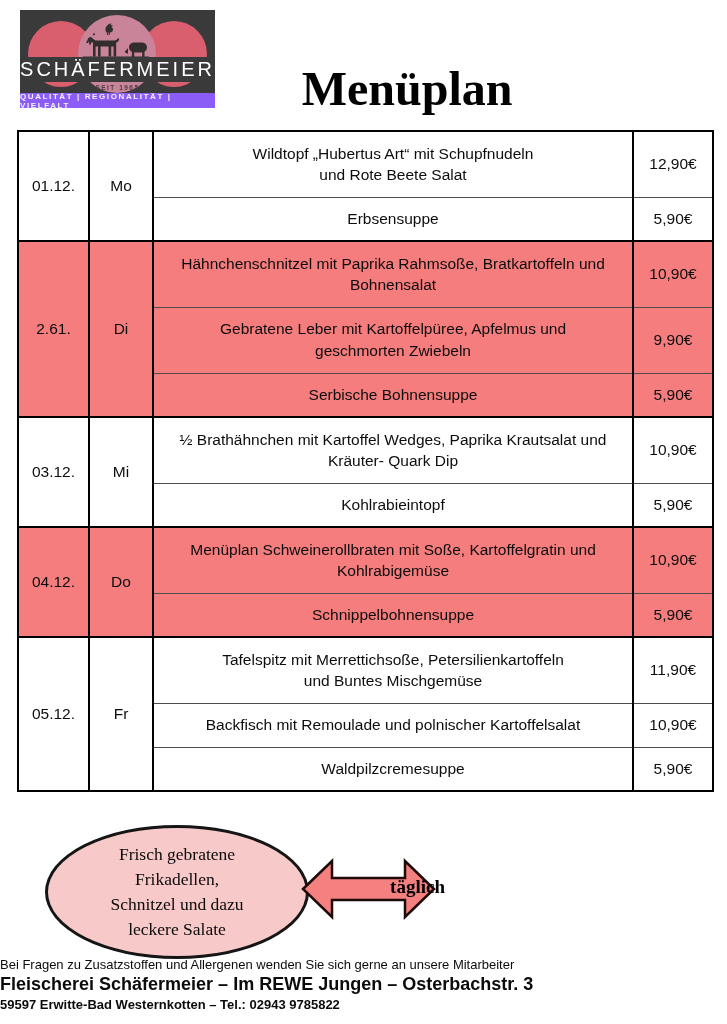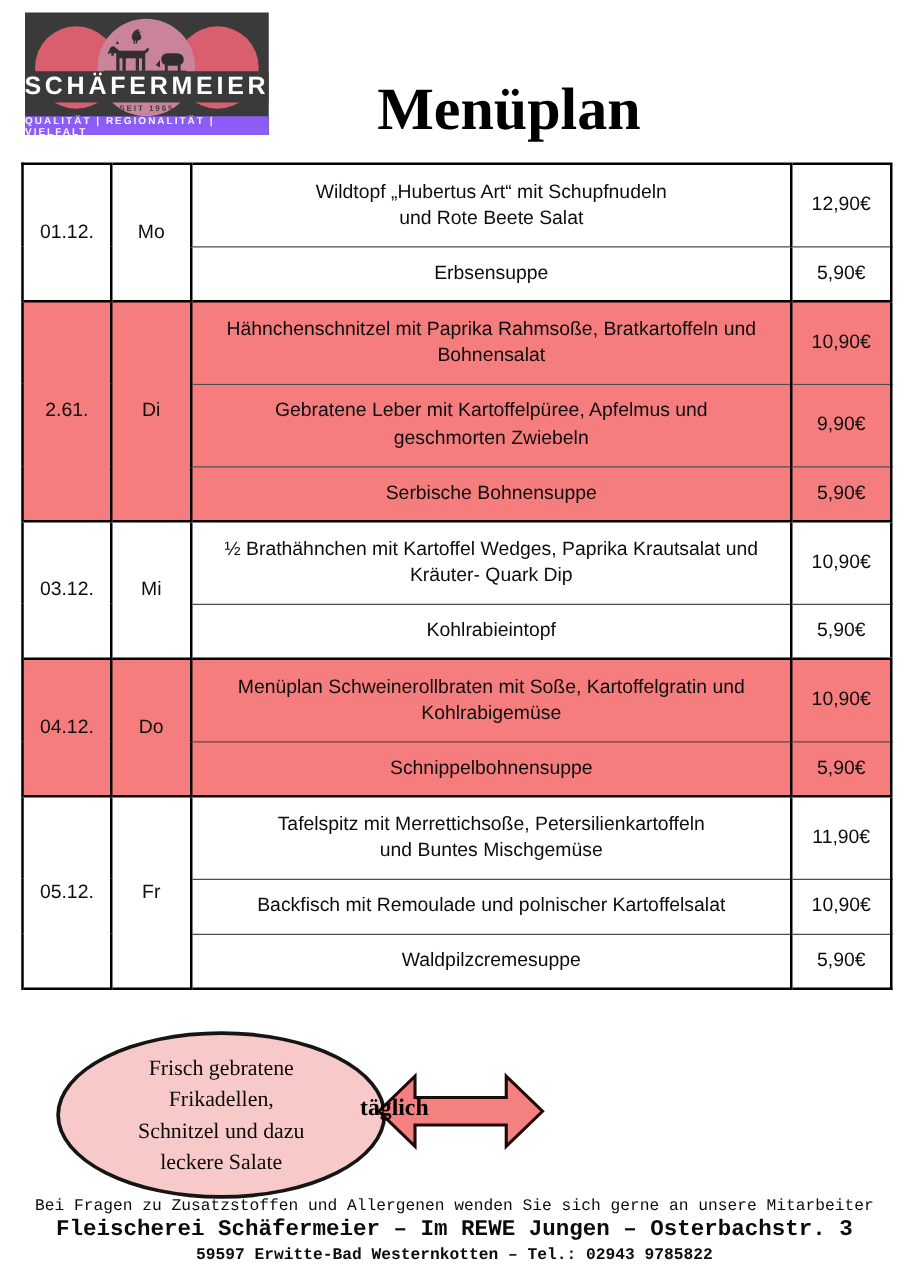--- a/index.html
+++ b/index.html
@@ -16,21 +16,21 @@
   }
   .logo .circle{position:absolute;border-radius:50%;}
   .logo .circle.side{width:66px;height:66px;top:11px;background:#d95f6f;}
   .logo .circle.left{left:8px;}
   .logo .circle.right{right:8px;}
   .logo .circle.center{width:78px;height:78px;left:58px;top:5px;background:#c9849a;}
   .logo .animals{position:absolute;left:61px;top:11px;}
   .brand-band{
     position:absolute;left:0;right:0;top:47px;height:25px;background:#3b3a3a;
     display:flex;align-items:center;justify-content:center;
-    color:#fff;font-size:20px;letter-spacing:3px;font-weight:700;
+    color:#fff;font-size:20px;letter-spacing:3px;font-weight:400;
   }
   .since{
     position:absolute;left:0;right:0;top:74px;text-align:center;
     font-size:6.5px;letter-spacing:1.5px;color:#473f41;font-weight:bold;
   }
   .tagline{
     position:absolute;left:0;right:0;bottom:0;height:15px;background:#8b5cf6;
     display:flex;align-items:center;justify-content:center;
     color:#f3f3f3;font-size:8px;letter-spacing:1.6px;font-weight:bold;
   }
@@ -64,26 +64,26 @@
   .bubble{
     position:absolute;border:3px solid #151515;border-radius:50%;
     background:#f8c9c9;display:flex;align-items:center;justify-content:center;
     font-family:"Liberation Serif",serif;font-size:17.5px;line-height:1.42;
     text-align:center;white-space:pre-line;color:#0a0a0a;
   }
   .bubble.leftb{left:45px;top:3px;width:258px;height:128px;}
   .bubble.rightb{left:430px;top:2px;width:256px;height:128px;}
   .arrow-wrap{position:absolute;left:300px;top:31px;width:137px;height:72px;}
   .arrow-label{
-    position:absolute;left:288px;top:54px;width:137px;text-align:left;
+    position:absolute;left:308px;top:54px;width:137px;text-align:right;
     font-family:"Liberation Serif",serif;font-weight:bold;font-size:19px;color:#000;
   }
 
   
-  .footer{position:absolute;left:0;top:957px;width:727px;text-align:center;color:#0b0b0b;font-family:Liberation Mono, monospace;}
+  .footer{position:absolute;left:0;top:957px;width:727px;color:#0b0b0b;}
   .footer .f1{font-size:13px;margin-bottom:2px;}
   .footer .f2{font-size:18px;font-weight:bold;margin-bottom:2px;}
   .footer .f3{font-size:13px;font-weight:bold;}
 </style>
 </head>
 <body>
 
 <div class="header">
   <div class="logo">
     <div class="circle side left"></div>

